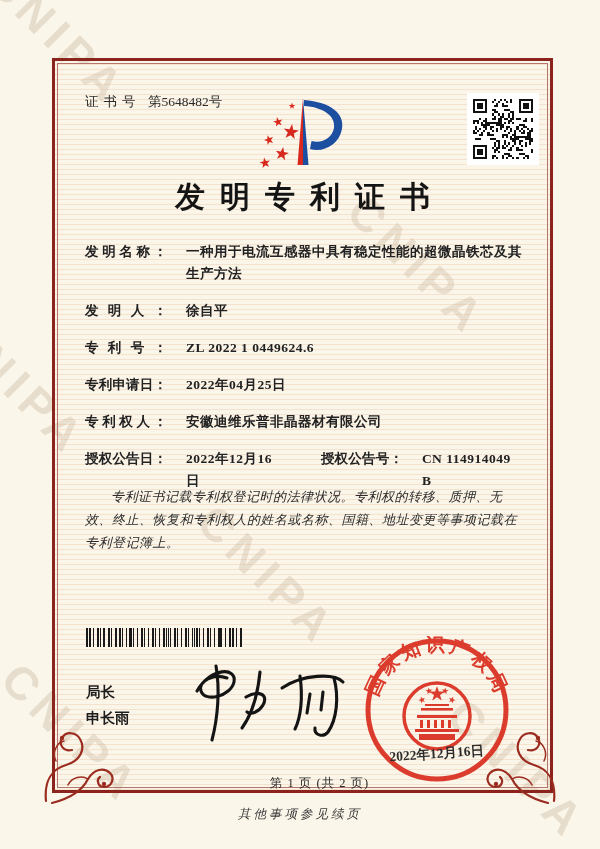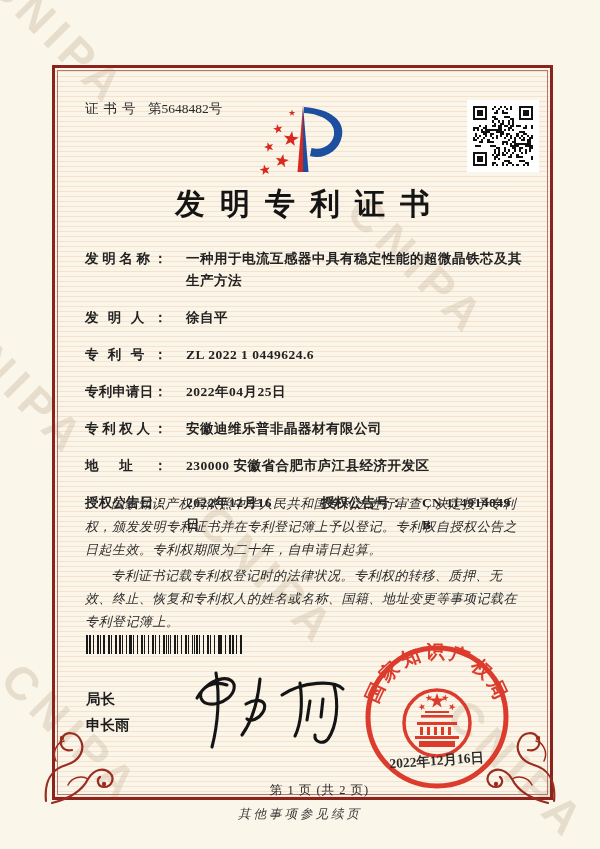--- a/index.html
+++ b/index.html
@@ -11,21 +11,21 @@
   }
   
   .wm{
     position:absolute;font-family:"Liberation Sans","DejaVu Sans",sans-serif;
     font-weight:bold;font-size:46px;letter-spacing:7px;
     color:rgba(176,158,128,0.28);transform:rotate(45deg);
     white-space:nowrap;pointer-events:none;z-index:1;
   }
   
   .frame{
-    position:absolute;left:52px;top:65px;width:495px;height:729px;
+    position:absolute;left:52px;top:58px;width:495px;height:729px;
     border:3px solid #8b241c;z-index:2;
     background:
       repeating-linear-gradient(0deg,
         rgba(232,184,146,0.32) 0px, rgba(232,184,146,0.32) 1px,
         rgba(250,242,228,0.10) 1px, rgba(250,242,228,0.10) 5px);
   }
   .frame::before{
     content:"";position:absolute;inset:2px;border:1px solid #b4766a;pointer-events:none;
   }
   
@@ -380,38 +380,33 @@
       <span class="fvalue">ZL 2022 1 0449624.6</span>
     </div>
     <div class="frow">
       <span class="flabel">专利申请日：</span>
       <span class="fvalue">2022年04月25日</span>
     </div>
     <div class="frow">
       <span class="flabel">专利权人：</span>
       <span class="fvalue">安徽迪维乐普非晶器材有限公司</span>
     </div>
-    <div class="frow">
-      <span class="flabel">地址：</span>
-      <span class="fvalue">230000  安徽省合肥市庐江县经济开发区</span>
-    </div>
     <div class="frow grant-row">
       <span class="grant-pair">
         <span class="flabel">授权公告日：</span>
         <span class="fvalue">2022年12月16日</span>
       </span>
       <span class="grant-pair">
         <span class="flabel">授权公告号：</span>
         <span class="fvalue">CN 114914049 B</span>
       </span>
     </div>
   </div>
 
   <div class="paras">
-    <p>国家知识产权局依照中华人民共和国专利法进行审查，决定授予专利权，颁发发明专利证书并在专利登记簿上予以登记。专利权自授权公告之日起生效。专利权期限为二十年，自申请日起算。</p>
     <p>专利证书记载专利权登记时的法律状况。专利权的转移、质押、无效、终止、恢复和专利权人的姓名或名称、国籍、地址变更等事项记载在专利登记簿上。</p>
   </div>
 
   <div class="barcode"></div>
 
   <div class="officer">
     <div>局长</div>
     <div>申长雨</div>
   </div>
 

